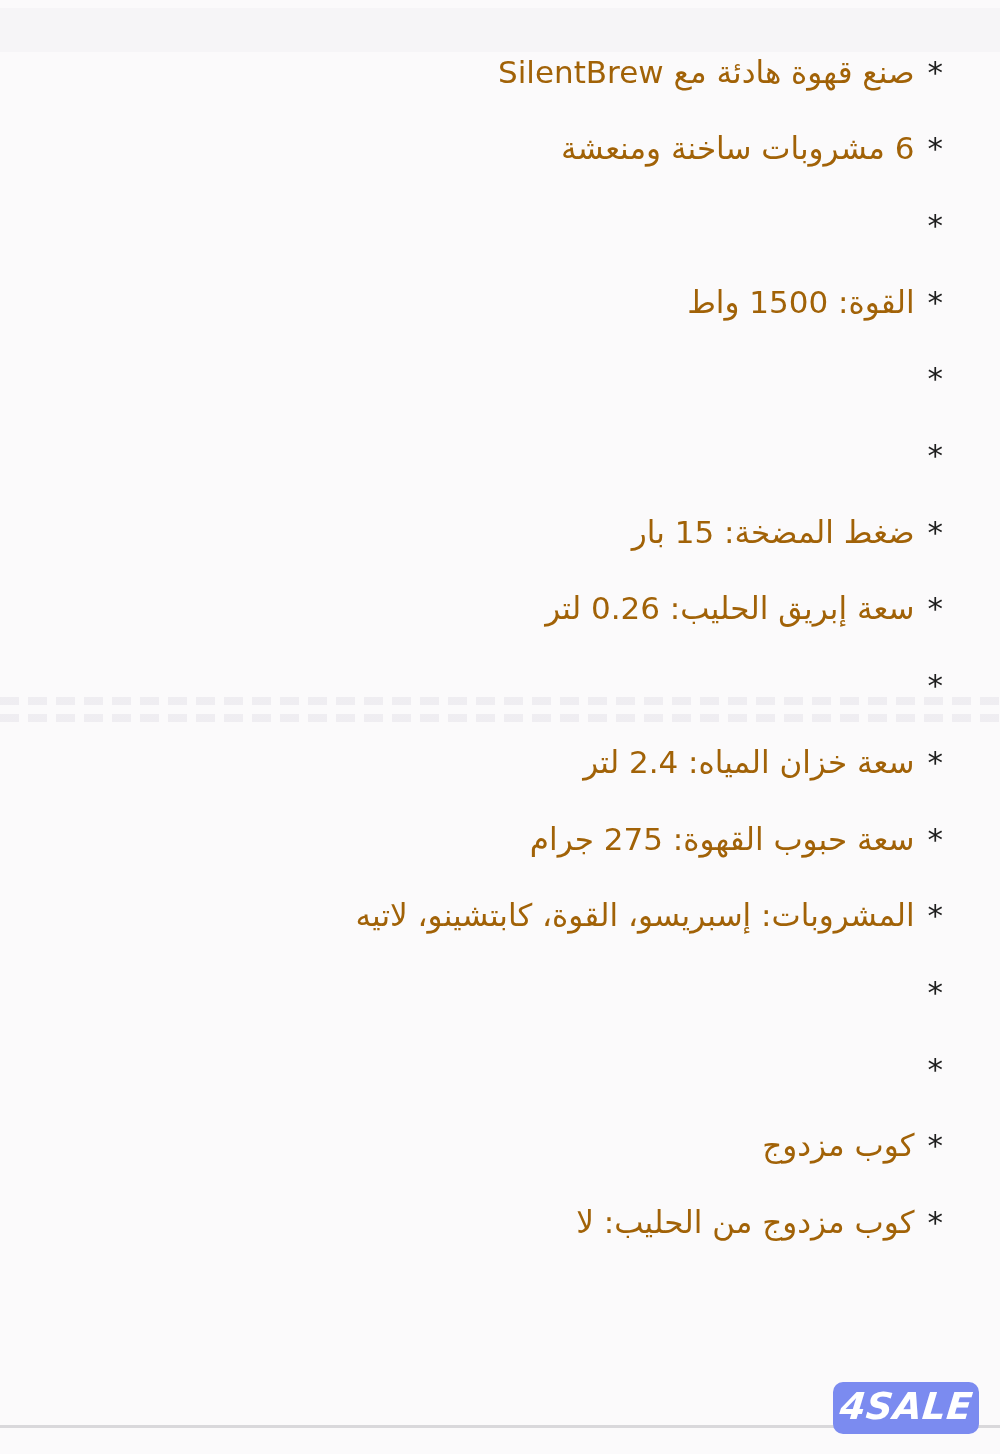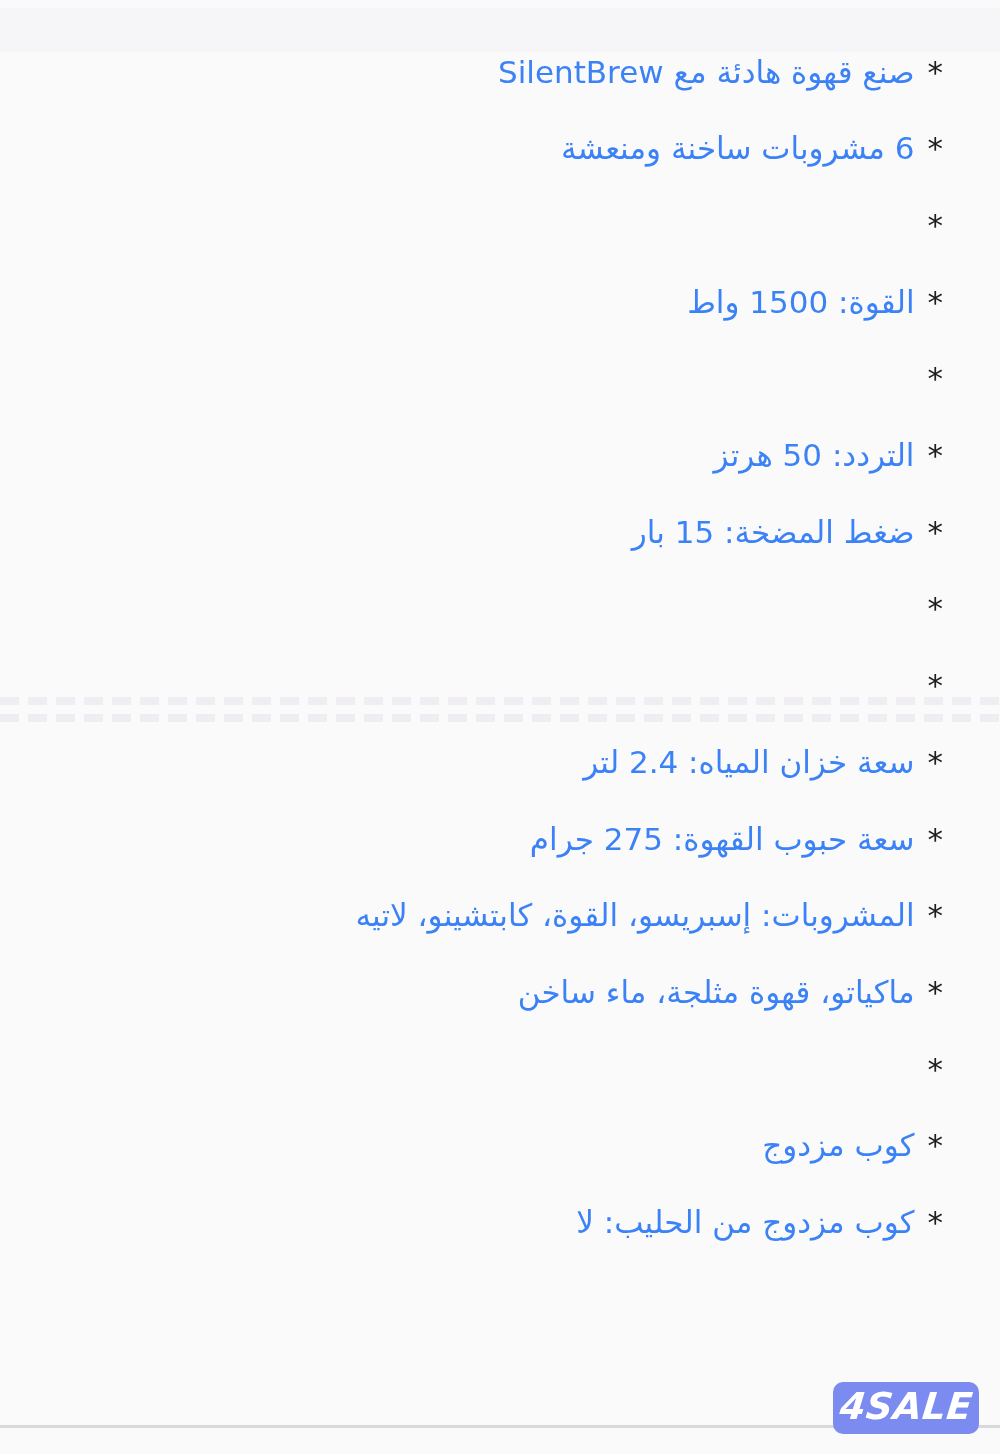--- a/index.html
+++ b/index.html
@@ -47,21 +47,21 @@
     gap: 13px;
     font-size: 31px;
     line-height: 1.25;
   }
   .star {
     flex: 0 0 auto;
     color: #1e1e1e;
   }
   .spec-text {
     white-space: nowrap;
-    color: #3b82f6;
+    color: #a16207;
   }
 
   .bottom-divider {
     position: absolute;
     top: 1425px; left: 0;
     width: 1000px; height: 3px;
     background: #d9d8db;
   }
   .watermark-badge {
     position: absolute;
@@ -106,47 +106,46 @@
   </div>
   <div class="spec-row">
     <span class="star">*</span>
     <span class="spec-text">القوة: 1500 واط</span>
   </div>
   <div class="spec-row">
     <span class="star">*</span>
   </div>
   <div class="spec-row">
     <span class="star">*</span>
-    <span class="spec-text">التردد: 50 هرتز</span>
   </div>
   <div class="spec-row">
     <span class="star">*</span>
     <span class="spec-text">ضغط المضخة: 15 بار</span>
   </div>
   <div class="spec-row">
     <span class="star">*</span>
+    <span class="spec-text">سعة إبريق الحليب: 0.26 لتر</span>
   </div>
   <div class="spec-row">
     <span class="star">*</span>
   </div>
   <div class="spec-row">
     <span class="star">*</span>
     <span class="spec-text">سعة خزان المياه: 2.4 لتر</span>
   </div>
   <div class="spec-row">
     <span class="star">*</span>
     <span class="spec-text">سعة حبوب القهوة: 275 جرام</span>
   </div>
   <div class="spec-row">
     <span class="star">*</span>
     <span class="spec-text">المشروبات: إسبريسو، القوة، كابتشينو، لاتيه</span>
   </div>
   <div class="spec-row">
     <span class="star">*</span>
-    <span class="spec-text">ماكياتو، قهوة مثلجة، ماء ساخن</span>
   </div>
   <div class="spec-row">
     <span class="star">*</span>
   </div>
   <div class="spec-row">
     <span class="star">*</span>
     <span class="spec-text">كوب مزدوج</span>
   </div>
   <div class="spec-row">
     <span class="star">*</span>

